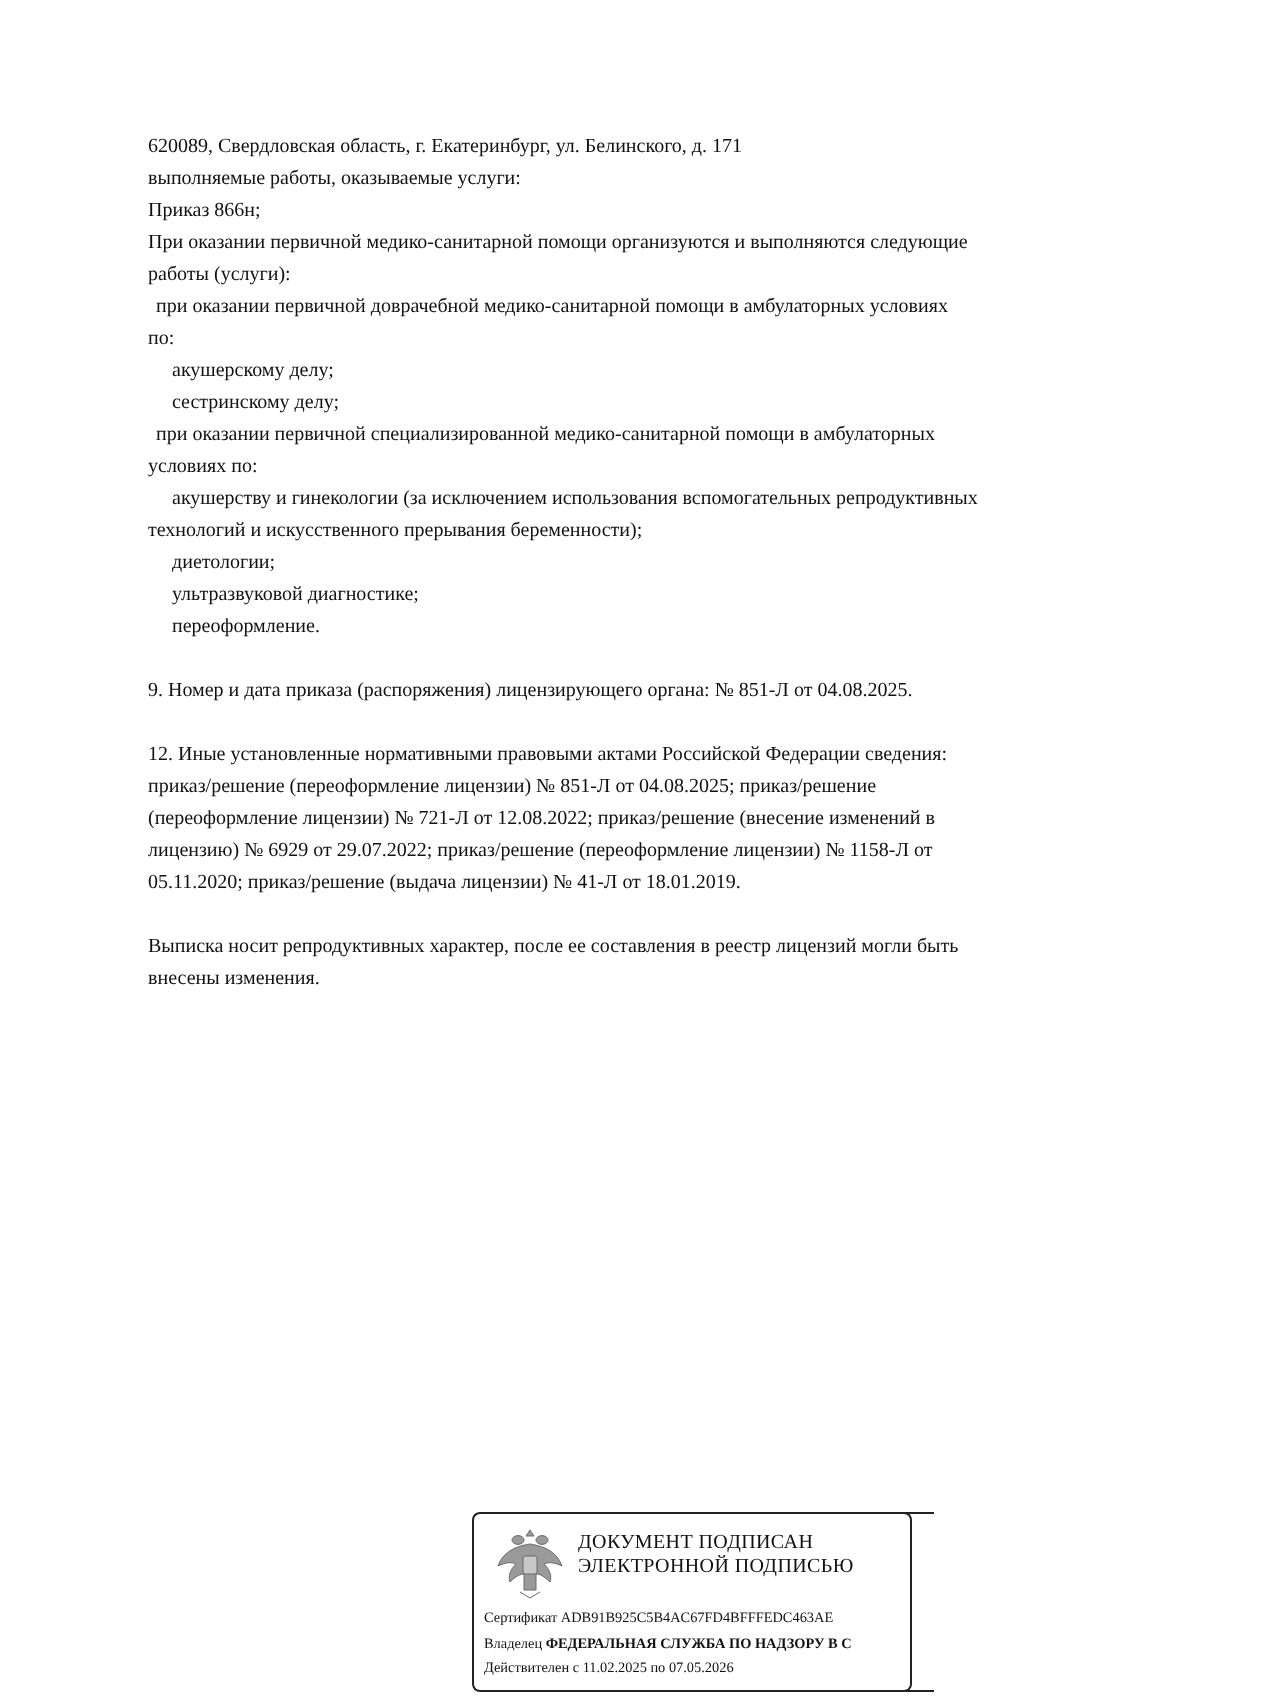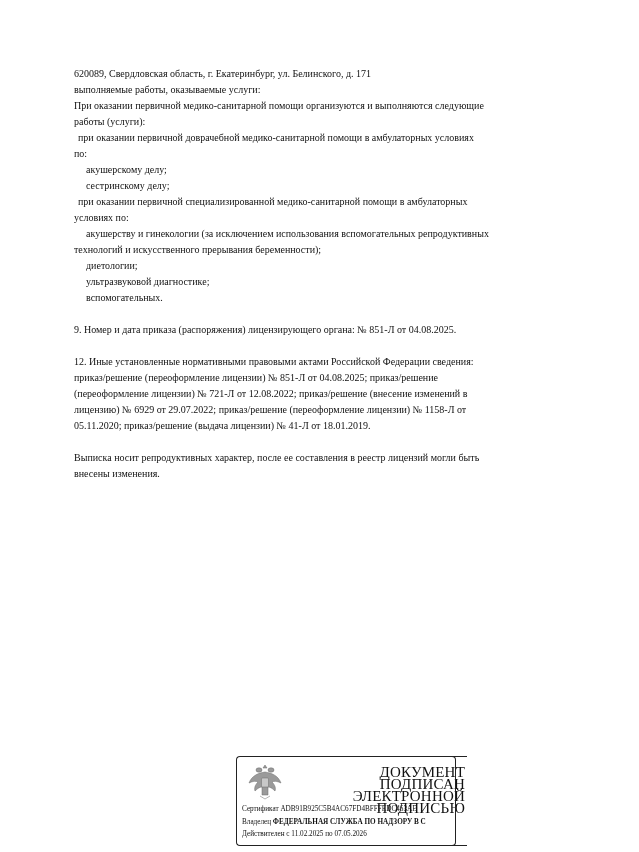--- a/index.html
+++ b/index.html
@@ -17,46 +17,47 @@
       position: absolute; left: 236px; top: 756px; width: 230px; height: 88px;
       border: 1.3px solid #222; border-right: none; border-radius: 4px 0 0 4px;
       font-family: "Liberation Serif", serif; color: #111; overflow: hidden;
     }
     .stamp-right {
       position: absolute; left: 449px; top: 756px; width: 6px; height: 88px;
       border: 1.3px solid #222; border-left: none; border-radius: 0 4px 4px 0;
     }
     .emblem { position: absolute; left: 8px; top: 4px; width: 40px; height: 40px; }
     .stamp-title {
-      position: absolute; left: 68px; top: 9px; width: 160px; text-align: right;
-      font-size: 15px; line-height: 12px; letter-spacing: 0.2px;
+      position: absolute; left: 52px; top: 9px; width: 160px; text-align: left;
+      font-size: 10px; line-height: 12px; letter-spacing: 0.2px;
     }
     .stamp-info { position: absolute; left: 5px; top: 46px; width: 214px; font-size: 7.2px; line-height: 12.5px; white-space: nowrap; overflow: hidden; }
     .stamp-info b { font-weight: bold; }
   </style>
 </head>
 <body>
 
 <div class="page">
   <div id="block1">
       <div class="line">620089, Свердловская область, г. Екатеринбург, ул. Белинского, д. 171</div>
       <div class="line">выполняемые работы, оказываемые услуги:</div>
+      <div class="line">Приказ 866н;</div>
       <div class="line">При оказании первичной медико-санитарной помощи организуются и выполняются следующие</div>
       <div class="line">работы (услуги):</div>
       <div class="line ind1">при оказании первичной доврачебной медико-санитарной помощи в амбулаторных условиях</div>
       <div class="line">по:</div>
       <div class="line ind2">акушерскому делу;</div>
       <div class="line ind2">сестринскому делу;</div>
       <div class="line ind1">при оказании первичной специализированной медико-санитарной помощи в амбулаторных</div>
       <div class="line">условиях по:</div>
       <div class="line ind2">акушерству и гинекологии (за исключением использования вспомогательных репродуктивных</div>
       <div class="line">технологий и искусственного прерывания беременности);</div>
       <div class="line ind2">диетологии;</div>
       <div class="line ind2">ультразвуковой диагностике;</div>
-      <div class="line ind2">вспомогательных.</div>
+      <div class="line ind2">переоформление.</div>
     </div>
   <div class="gap"></div>
   <div class="line">9. Номер и дата приказа (распоряжения) лицензирующего органа: № 851-Л от 04.08.2025.</div>
   <div class="gap"></div>
   <div id="section10">
       <div class="line">12. Иные установленные нормативными правовыми актами Российской Федерации сведения:</div>
       <div class="line">приказ/решение (переоформление лицензии) № 851-Л от 04.08.2025; приказ/решение</div>
       <div class="line">(переоформление лицензии) № 721-Л от 12.08.2022; приказ/решение (внесение изменений в</div>
       <div class="line">лицензию) № 6929 от 29.07.2022; приказ/решение (переоформление лицензии) № 1158-Л от</div>
       <div class="line">05.11.2020; приказ/решение (выдача лицензии) № 41-Л от 18.01.2019.</div>

